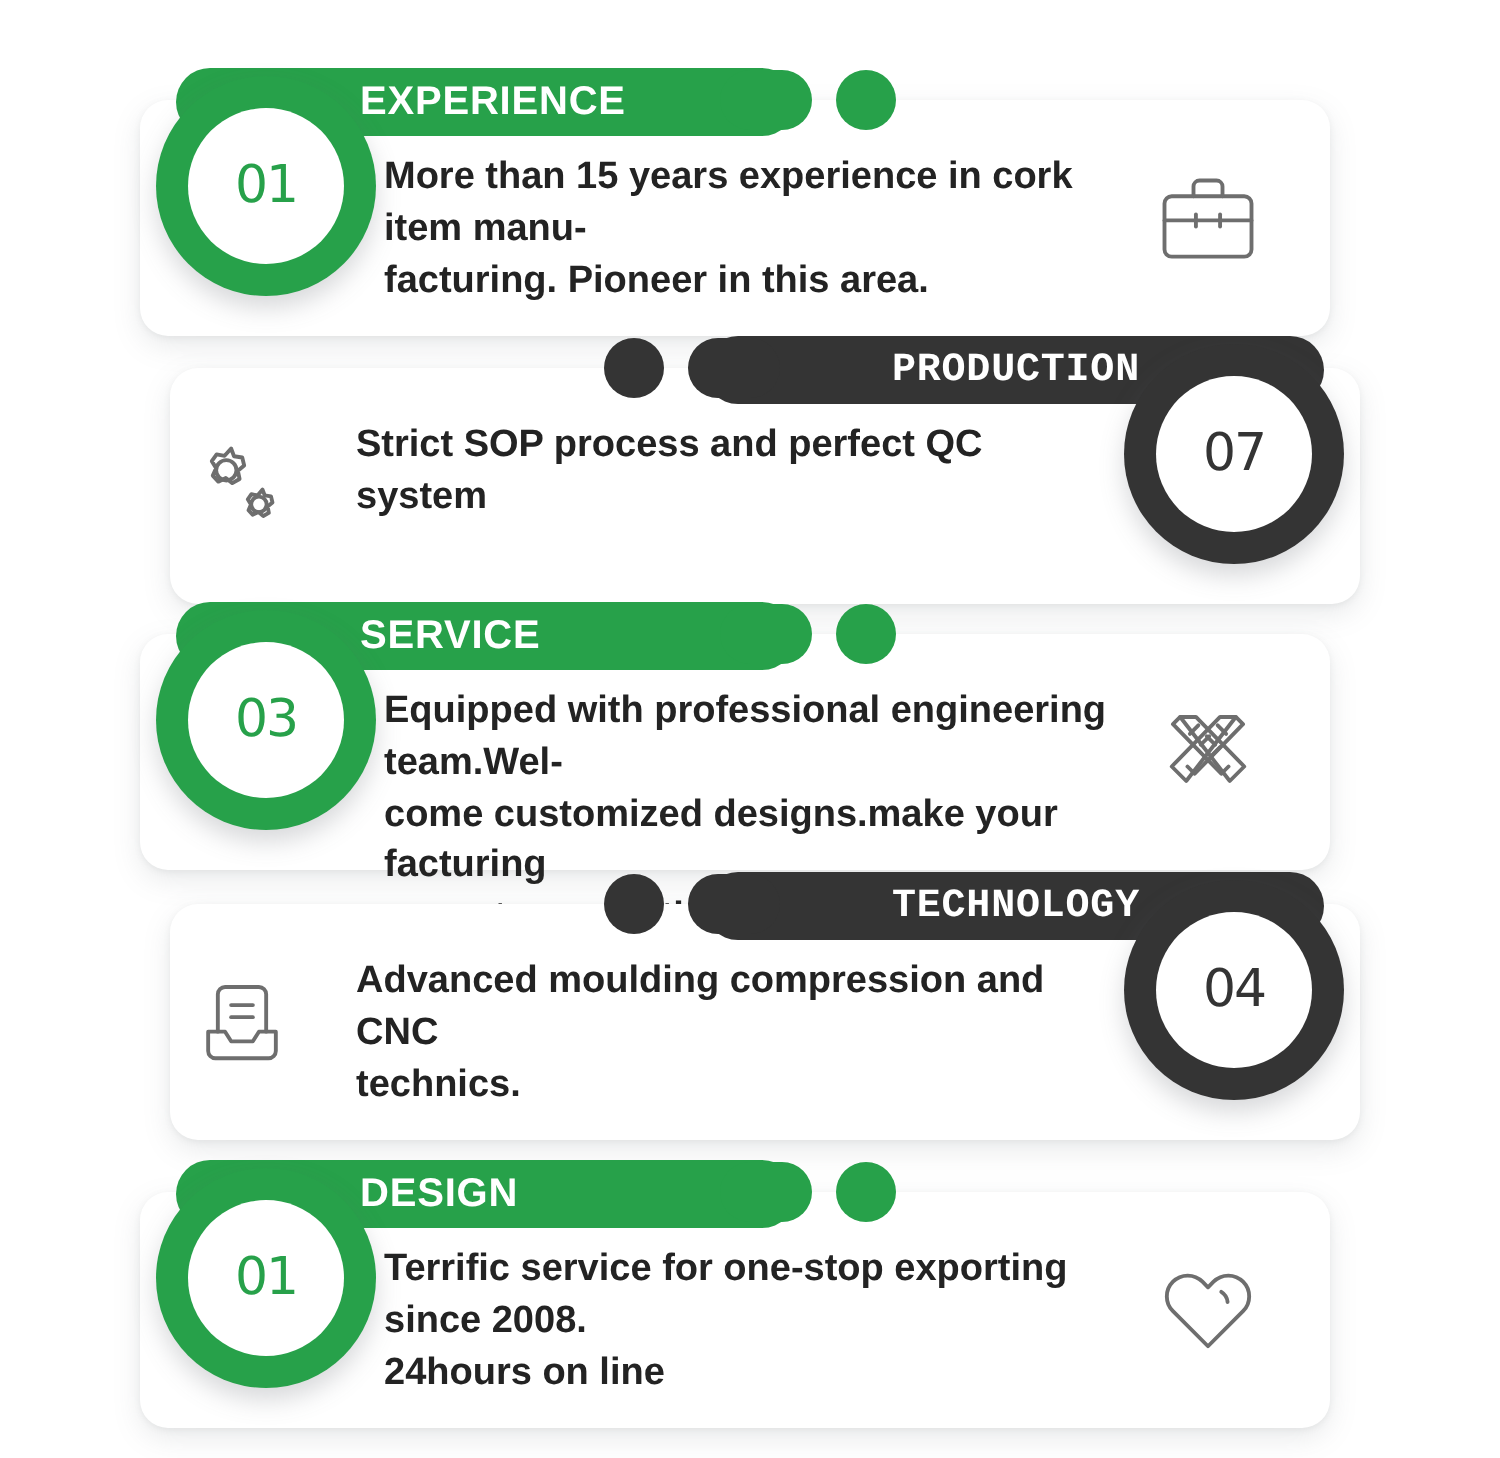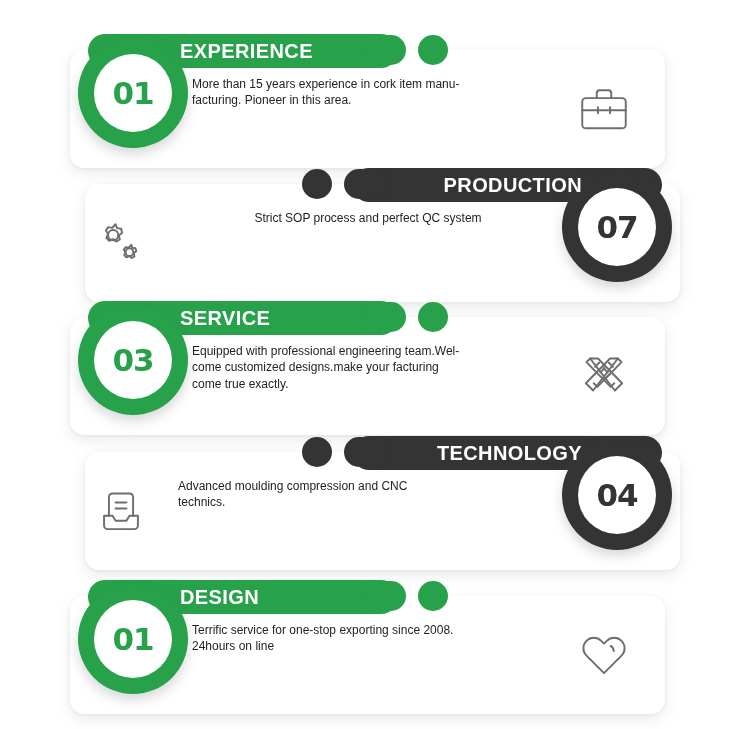--- a/index.html
+++ b/index.html
@@ -82,65 +82,66 @@
     height: 78px;
     border-radius: 50%;
     background: #ffffff;
     display: flex;
     align-items: center;
     justify-content: center;
   }
 
   .num {
     font-family: "DejaVu Sans", sans-serif;
-    font-size: 31px;
-    font-weight: bold;
+    font-size: 26px;
+    font-weight: normal;
     letter-spacing: -1px;
     color: var(--c);
   }
 
   
   .label {
     position: absolute;
     top: 16px;
     font-size: 20px;
     font-weight: bold;
     letter-spacing: 0.4px;
     color: #ffffff;
     white-space: nowrap;
   }
   .row.green .label { left: 110px; }
-  .row.dark  .label { right: 98px; }
+  .row.dark  .label { right: 110px; font-family: Liberation Mono, monospace; }
 
   
   .pill {
     position: absolute;
     top: 11px;
     background: var(--c);
   }
   .pill.wide  { width: 46px; height: 30px; border-radius: 15px; }
   .pill.small { width: 30px; height: 30px; border-radius: 15px; }
 
   .row.green .pill.wide  { left: 290px; }
   .row.green .pill.small { left: 348px; }
   .row.dark  .pill.small { right: 348px; }
   .row.dark  .pill.wide  { right: 290px; }
 
   
   .body-text {
     position: absolute;
     top: 52px;
-    font-size: 12px;
+    font-size: 19px;
     line-height: 1.36;
     color: #232323;
     white-space: pre-line;
+    font-weight: bold;
   }
   .row.green .body-text { left: 122px; width: 380px; text-align: left; }
   .row.dark  .body-text { right: 122px; width: 380px; text-align: left; }
-  .row.dark.center-text .body-text { text-align: center; }
+  .row.dark.center-text .body-text { }
 
   
   .icon {
     position: absolute;
     top: 56px;
     width: 58px;
     height: 58px;
   }
   .row.green .icon { left: 505px; }
   .row.dark  .icon { left: 22px; }

